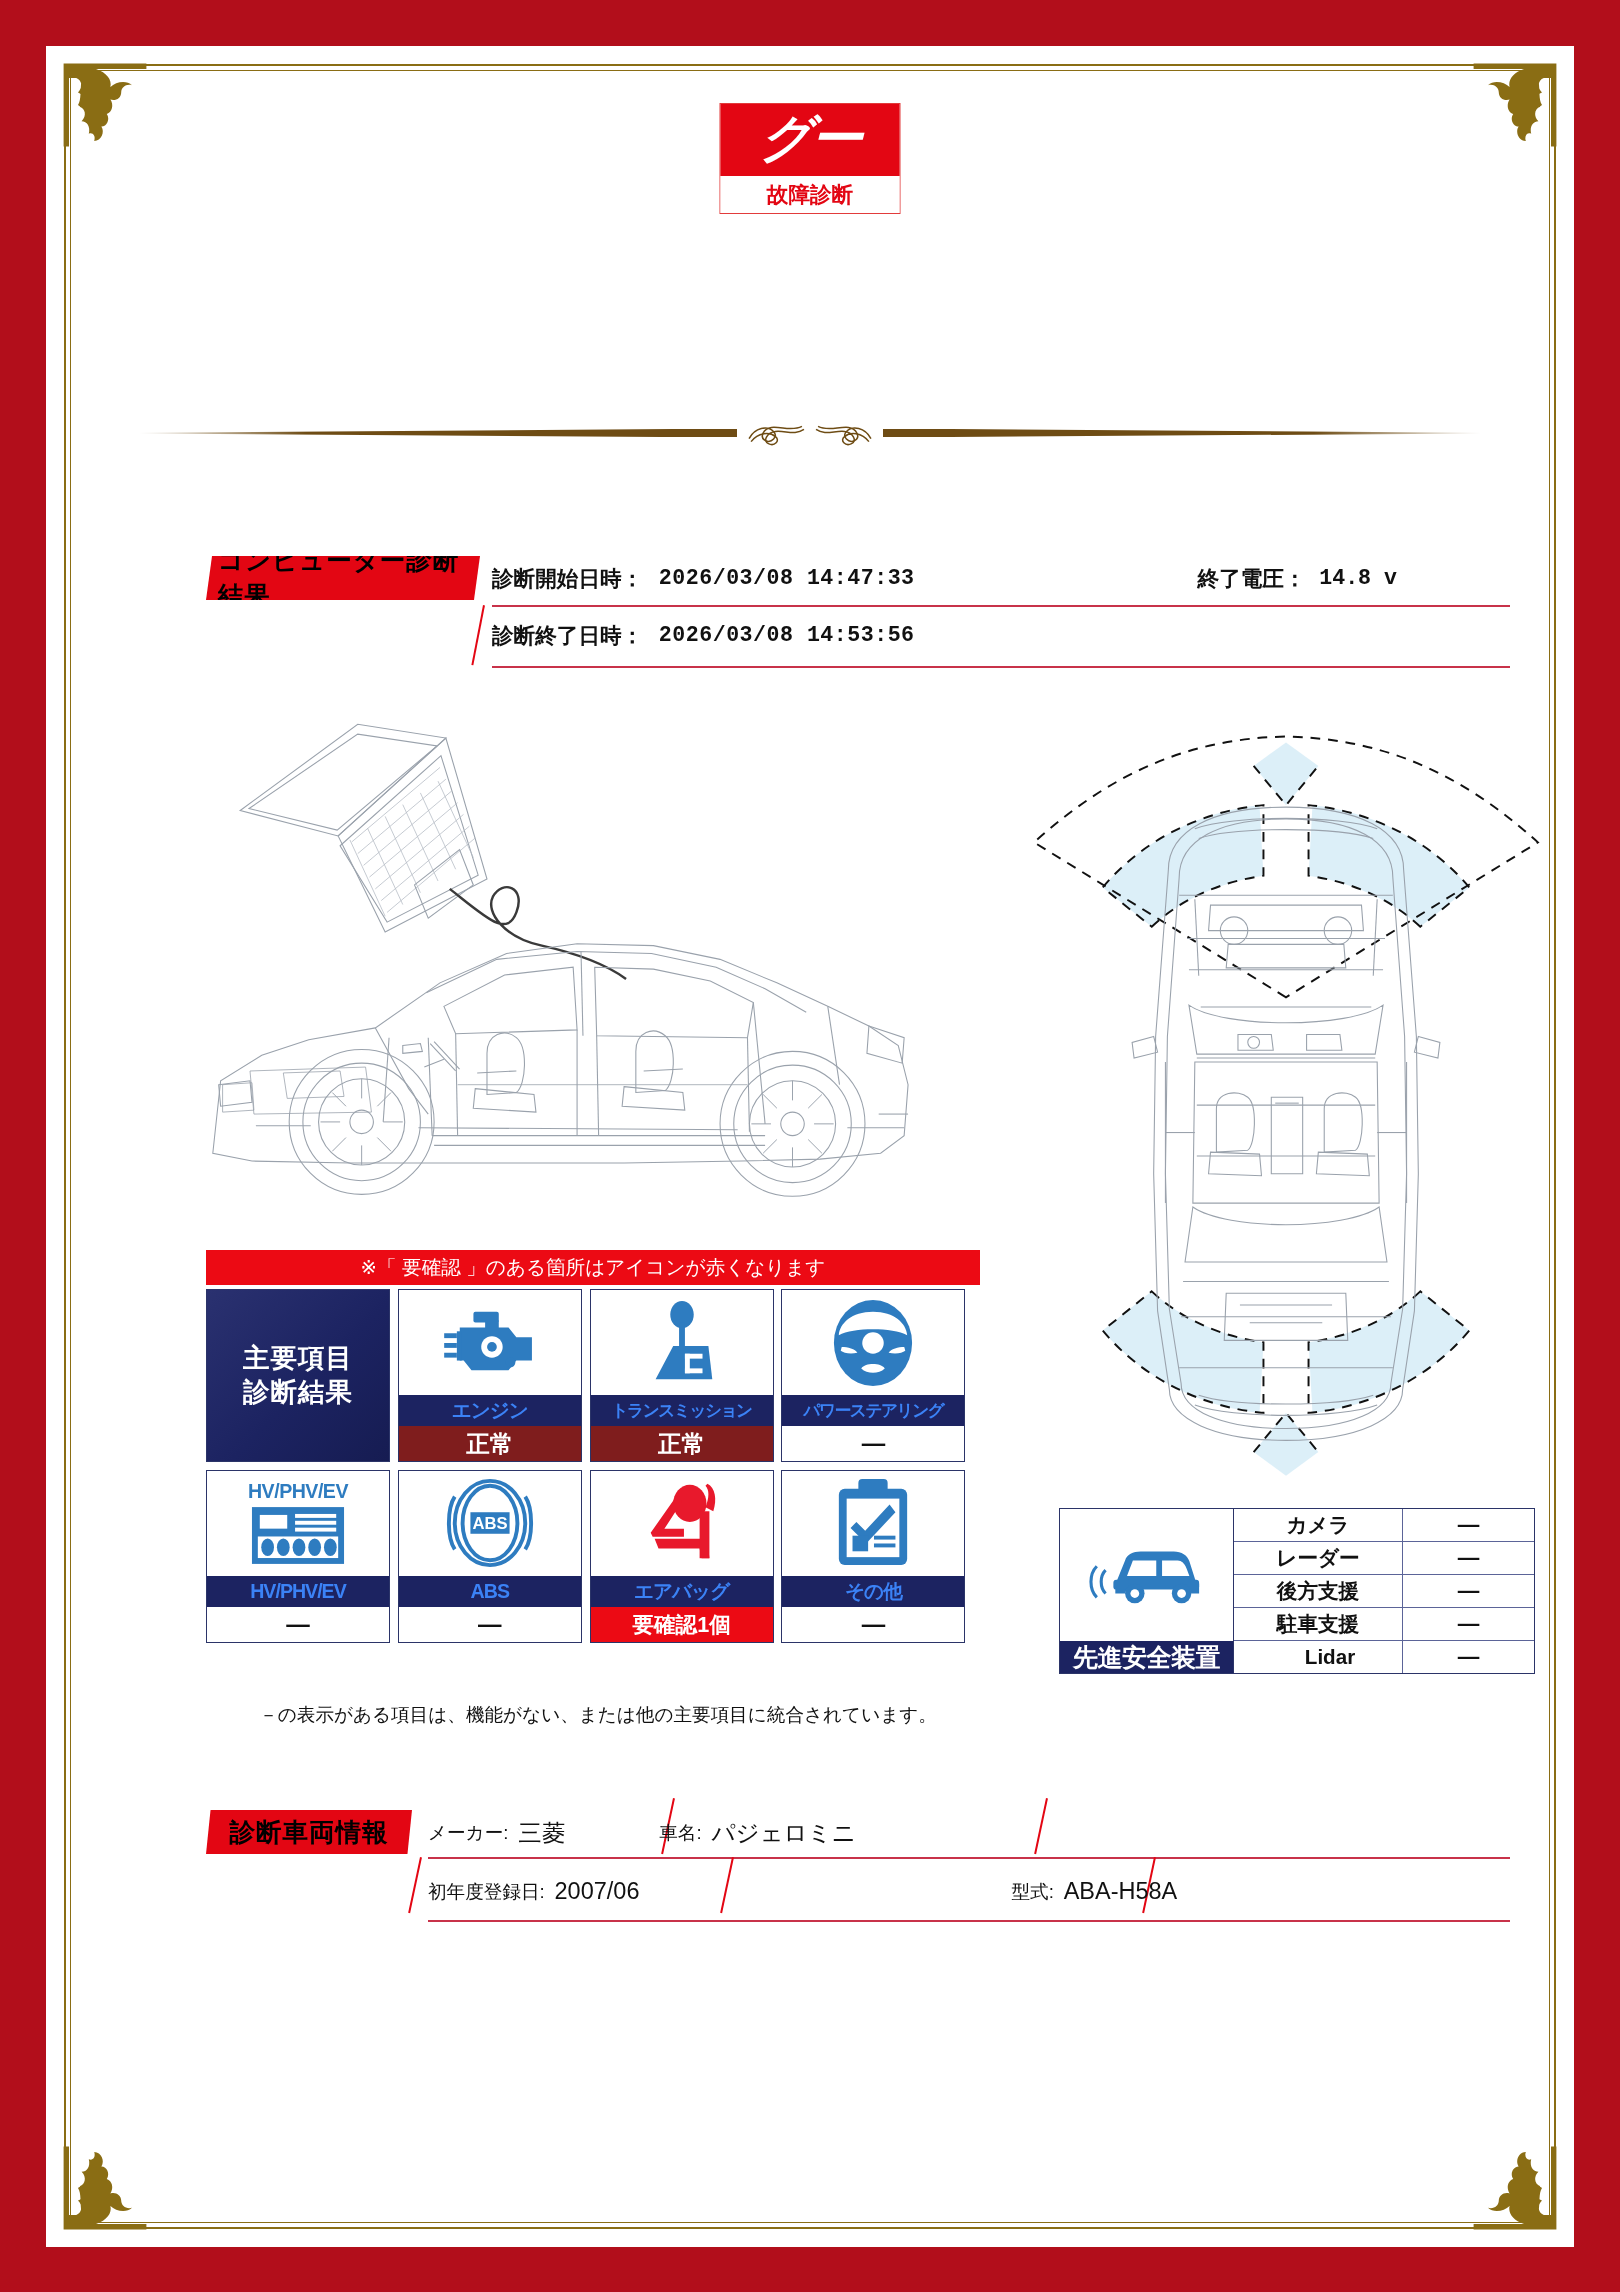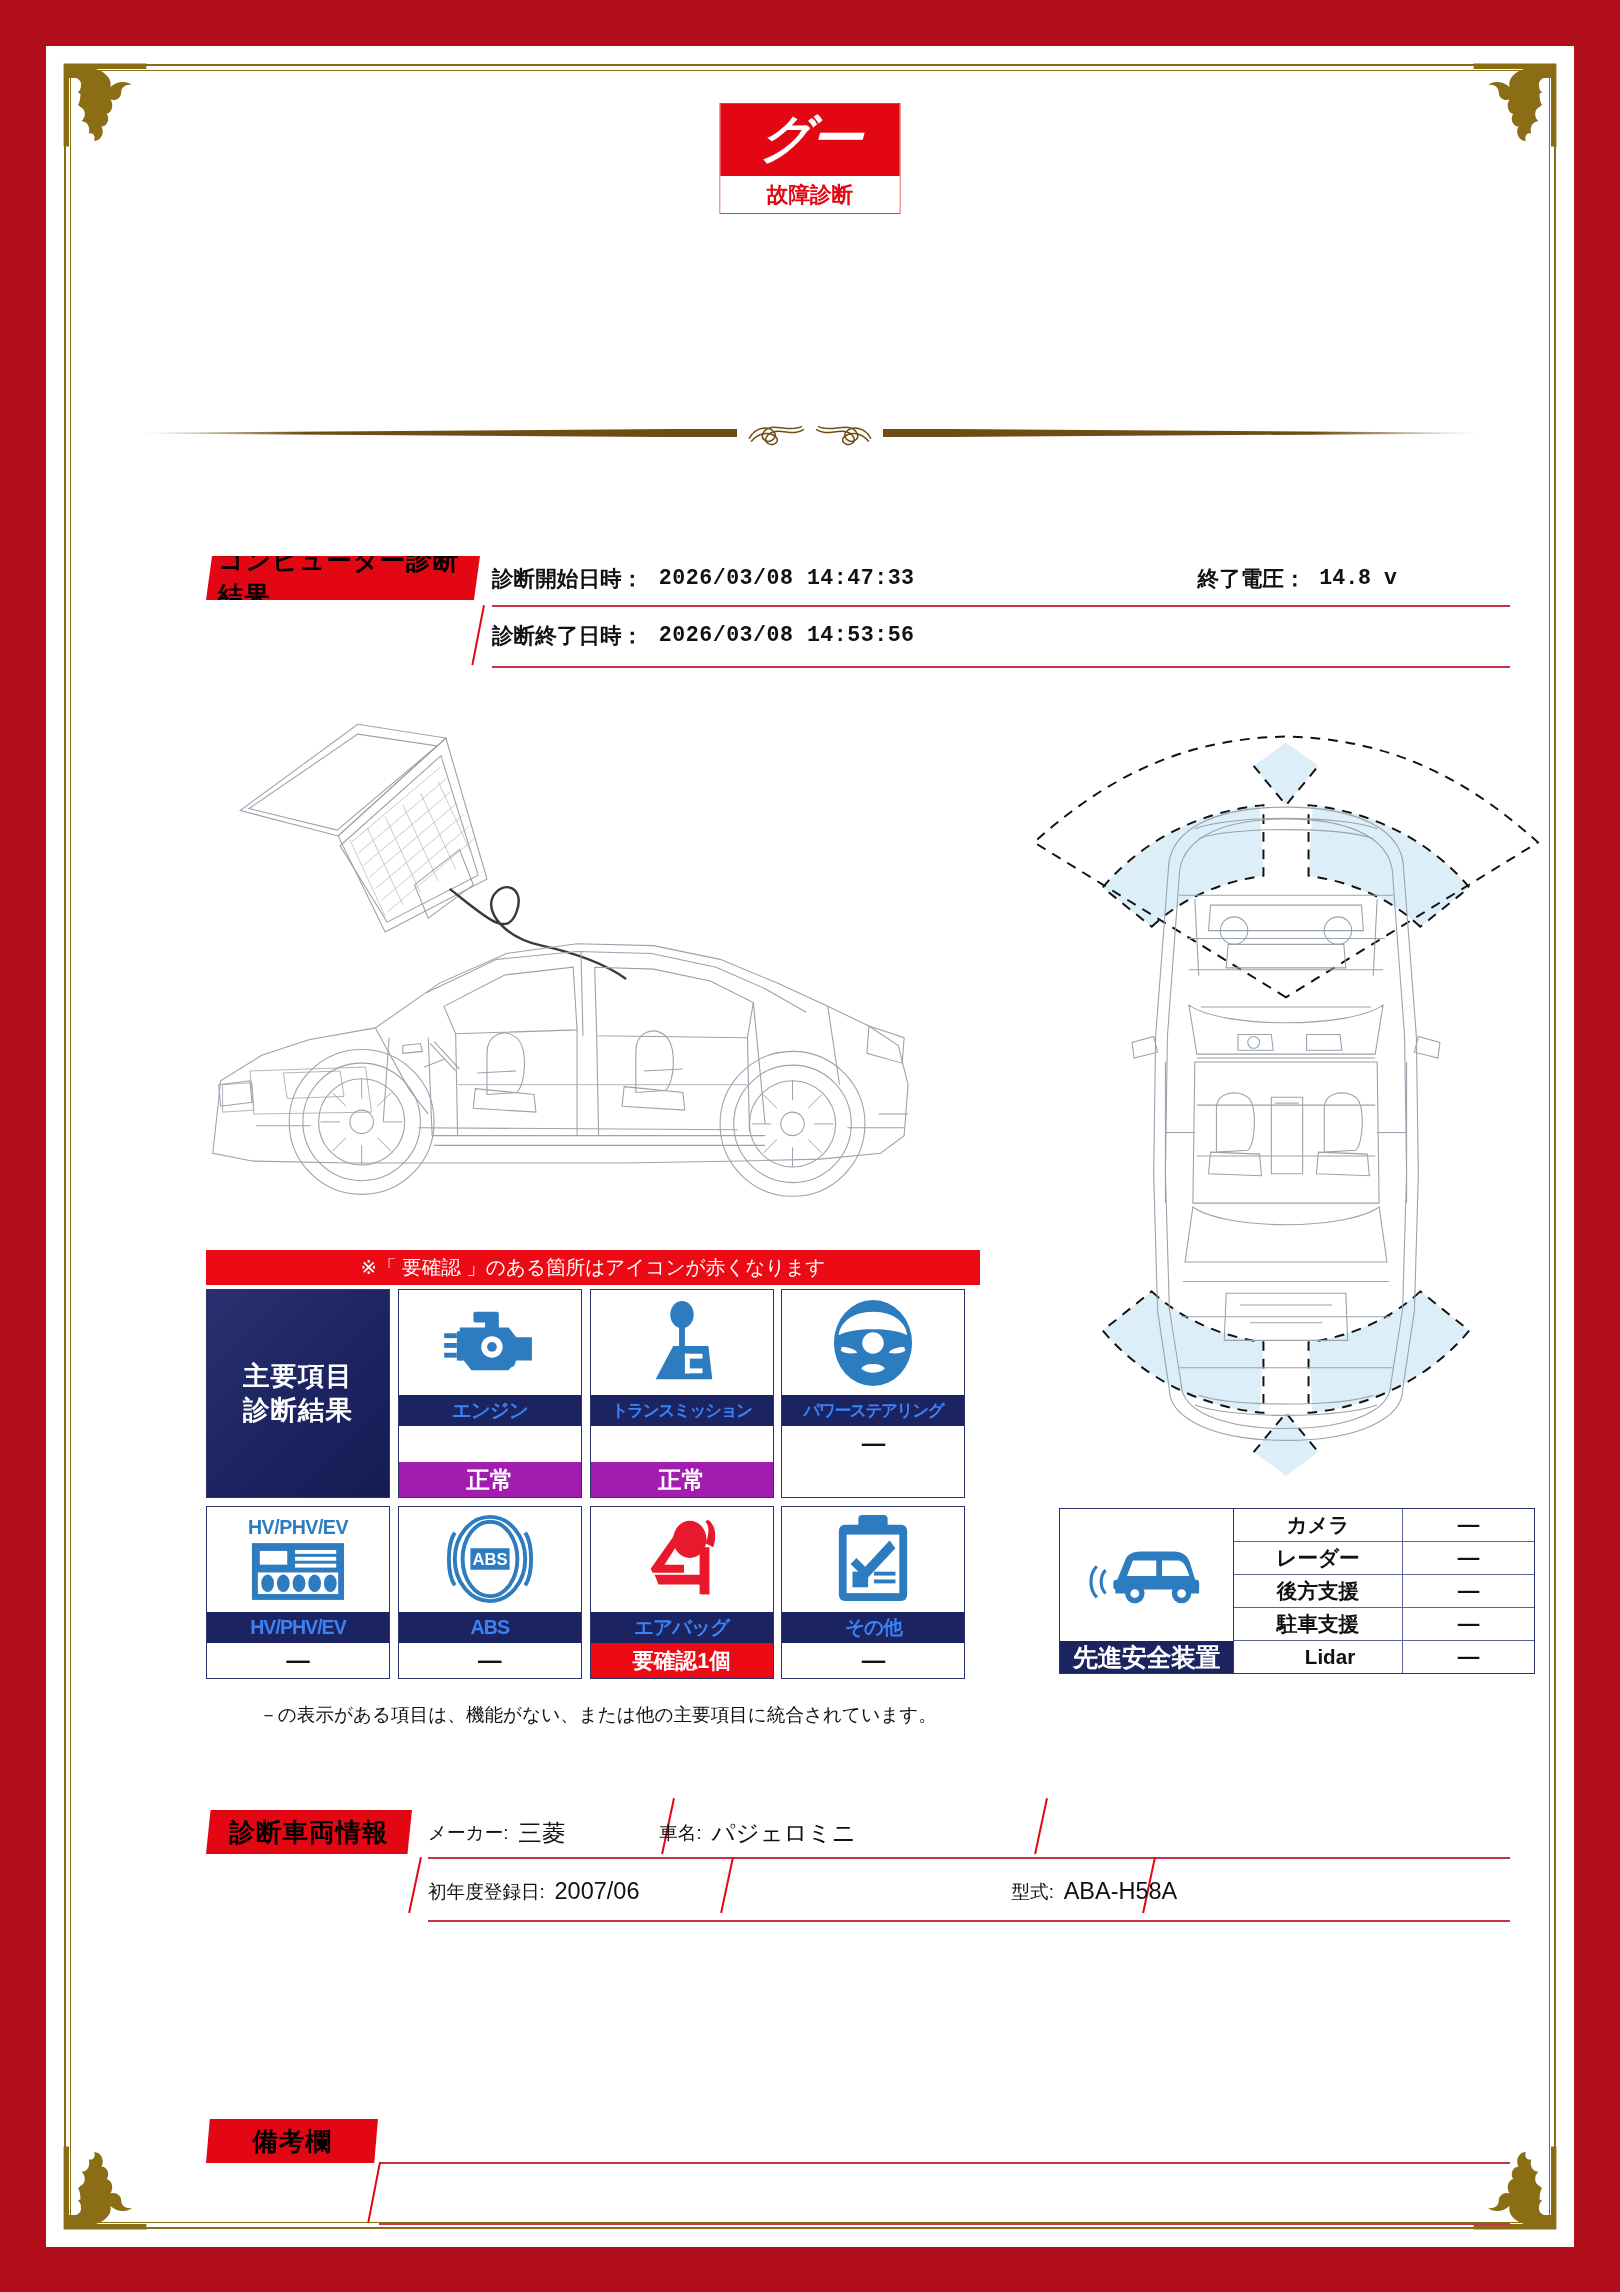--- a/index.html
+++ b/index.html
@@ -267,21 +267,21 @@
   }
   .cell .cell-label.small { font-size: 16.7px; letter-spacing: -1.5px; }
   .cell .cell-value {
     height: 35px;
     display: flex;
     align-items: center;
     justify-content: center;
     font-size: 23.5px;
     font-weight: bold;
   }
-  .cell .cell-value.ok     { background: #a21caf; color: #fff; margin-top: 36px; }
+  .cell .cell-value.ok     { background: #7f1d1d; color: #fff; }
   .cell .cell-value.none   { background: #fff;    color: #111; }
   .cell .cell-value.alert  { background: #EC0A14; color: #fff; font-size: 21.6px; }
 
   .main-panel {
     width: 184px;
     border: 1.5px solid #2b3468;
     box-sizing: border-box;
     background: #1C2361;
     background-image: linear-gradient(135deg, #2a3170 0%, #1C2361 55%, #161c52 100%);
     color: #fff;
@@ -920,24 +920,17 @@
 
         <div class="vinfo-line2">
           <span class="vi-label">初年度登録日:</span>
           <span class="vi-value">2007/06</span>
           <span class="vi-gap-b"></span>
           <span class="vi-label">型式:</span>
           <span class="vi-value">ABA-H58A</span>
         </div>
       </div>
 
-      <div class="remarks">
-        <div class="banner remarks-banner">備考欄</div>
-        <div class="remarks-hr a"></div>
-        <div class="remarks-hr b"></div>
-        <div class="remarks-slash"></div>
-        <div class="remarks-text"></div>
-      </div>
 
     </div>
   </div>
 </div>
 
 
 </body></html>

